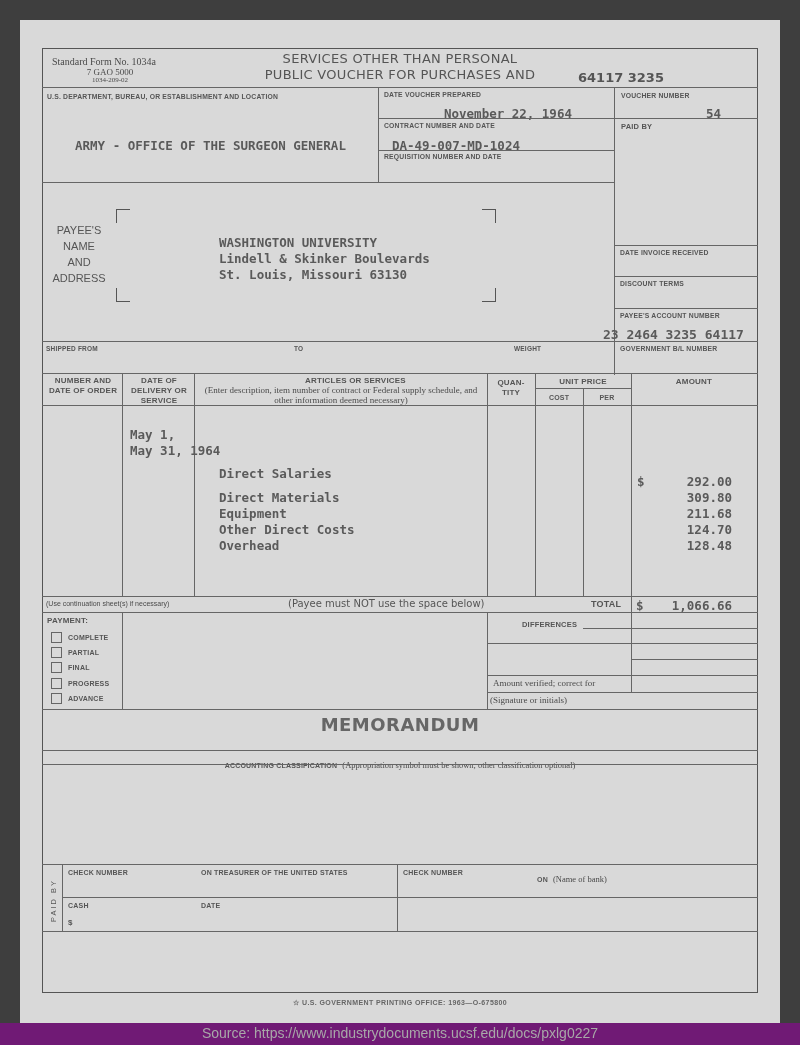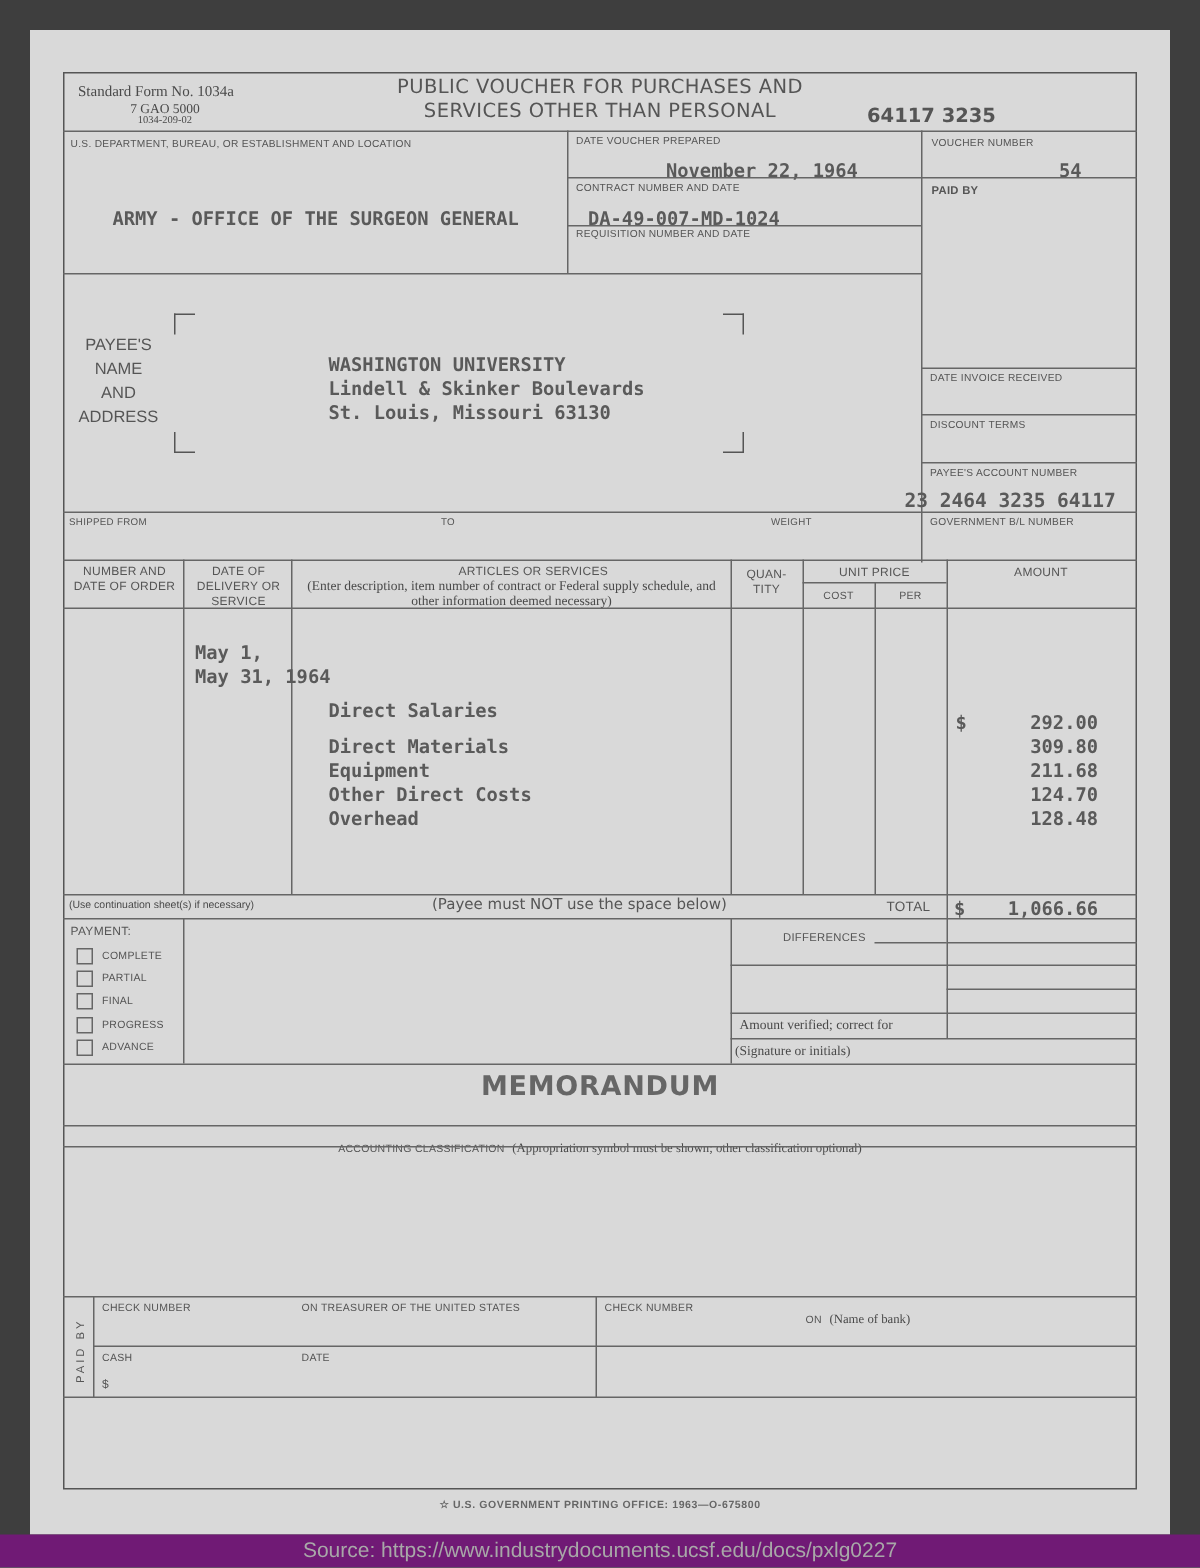--- a/index.html
+++ b/index.html
@@ -6,21 +6,21 @@
   html, body { width: 800px; height: 1045px; background: #3e3e3e; overflow: hidden; }
   body { position: relative; font-family: "DejaVu Sans", sans-serif; color: #555; }
 
   .paper { position: absolute; left: 20px; top: 20px; width: 760px; height: 1003px; background: #d9d9d9; }
   .form { position: absolute; left: 42px; top: 48px; width: 716px; height: 945px; border: 1.5px solid #555; }
 
   .abs { position: absolute; }
   .hl { position: absolute; height: 0; border-top: 1px solid #666; }
   .vl { position: absolute; width: 0; border-left: 1px solid #666; }
 
-  .lbl { position: absolute; font-family: "Liberation Sans", sans-serif; font-size: 7.5px; letter-spacing: 0.2px; color: #555; text-transform: uppercase; white-space: nowrap; }
+  .lbl { position: absolute; font-family: "Liberation Sans", sans-serif; font-size: 7.5px; letter-spacing: 0.2px; color: #555; text-transform: uppercase; white-space: nowrap; font-weight: bold; }
   .lbl-c { text-align: center; }
   .typed { position: absolute; font-family: "DejaVu Sans Mono", monospace; font-size: 12.5px; font-weight: bold; color: #5a5a5a; white-space: nowrap; }
   .serif-small { position: absolute; font-family: "Liberation Serif", serif; color: #4a4a4a; white-space: nowrap; }
   .ital { font-family: "Liberation Serif", serif; text-transform: none; }
 
   .title { position: absolute; left: 250px; top: 51px; width: 300px; text-align: center; font-family: "DejaVu Sans", sans-serif; font-size: 13px; line-height: 16px; color: #555; letter-spacing: 0.3px; }
   .bigno { position: absolute; font-family: "DejaVu Sans", sans-serif; font-weight: bold; font-size: 13px; color: #555; }
 
   .bracket { position: absolute; width: 14px; height: 14px; border-color: #555; border-style: solid; border-width: 0; }
 
@@ -43,22 +43,22 @@
 
 <div class="paper"></div>
 
 <div class="form"></div>
 
 <div class="serif-small" style="left:52px; top:56px; font-size:10px;">Standard Form No. 1034a</div>
 <div class="serif-small" style="left:52px; top:67px; width:116px; text-align:center; font-size:9px;">7 GAO 5000</div>
 <div class="serif-small" style="left:52px; top:76px; width:116px; text-align:center; font-size:7px;">1034-209-02</div>
 
 <div class="title">
+  <div>SERVICES OTHER THAN PERSONAL</div>
   <div>PUBLIC VOUCHER FOR PURCHASES AND</div>
-  <div>SERVICES OTHER THAN PERSONAL</div>
 </div>
 <div class="bigno" style="left:578px; top:70px;">64117 3235</div>
 
 <div class="hl" style="left:42px; top:87px; width:716px;"></div>
 
 <div class="lbl" style="left:47px; top:93px; font-size:6.8px;">U.S. DEPARTMENT, BUREAU, OR ESTABLISHMENT AND LOCATION</div>
 <div class="typed" style="left:75px; top:138px;">ARMY - OFFICE OF THE SURGEON GENERAL</div>
 
 <div class="vl" style="left:378px; top:87px; height:95px;"></div>
 <div class="lbl" style="left:384px; top:91px; font-size:6.8px;">DATE VOUCHER PREPARED</div>

